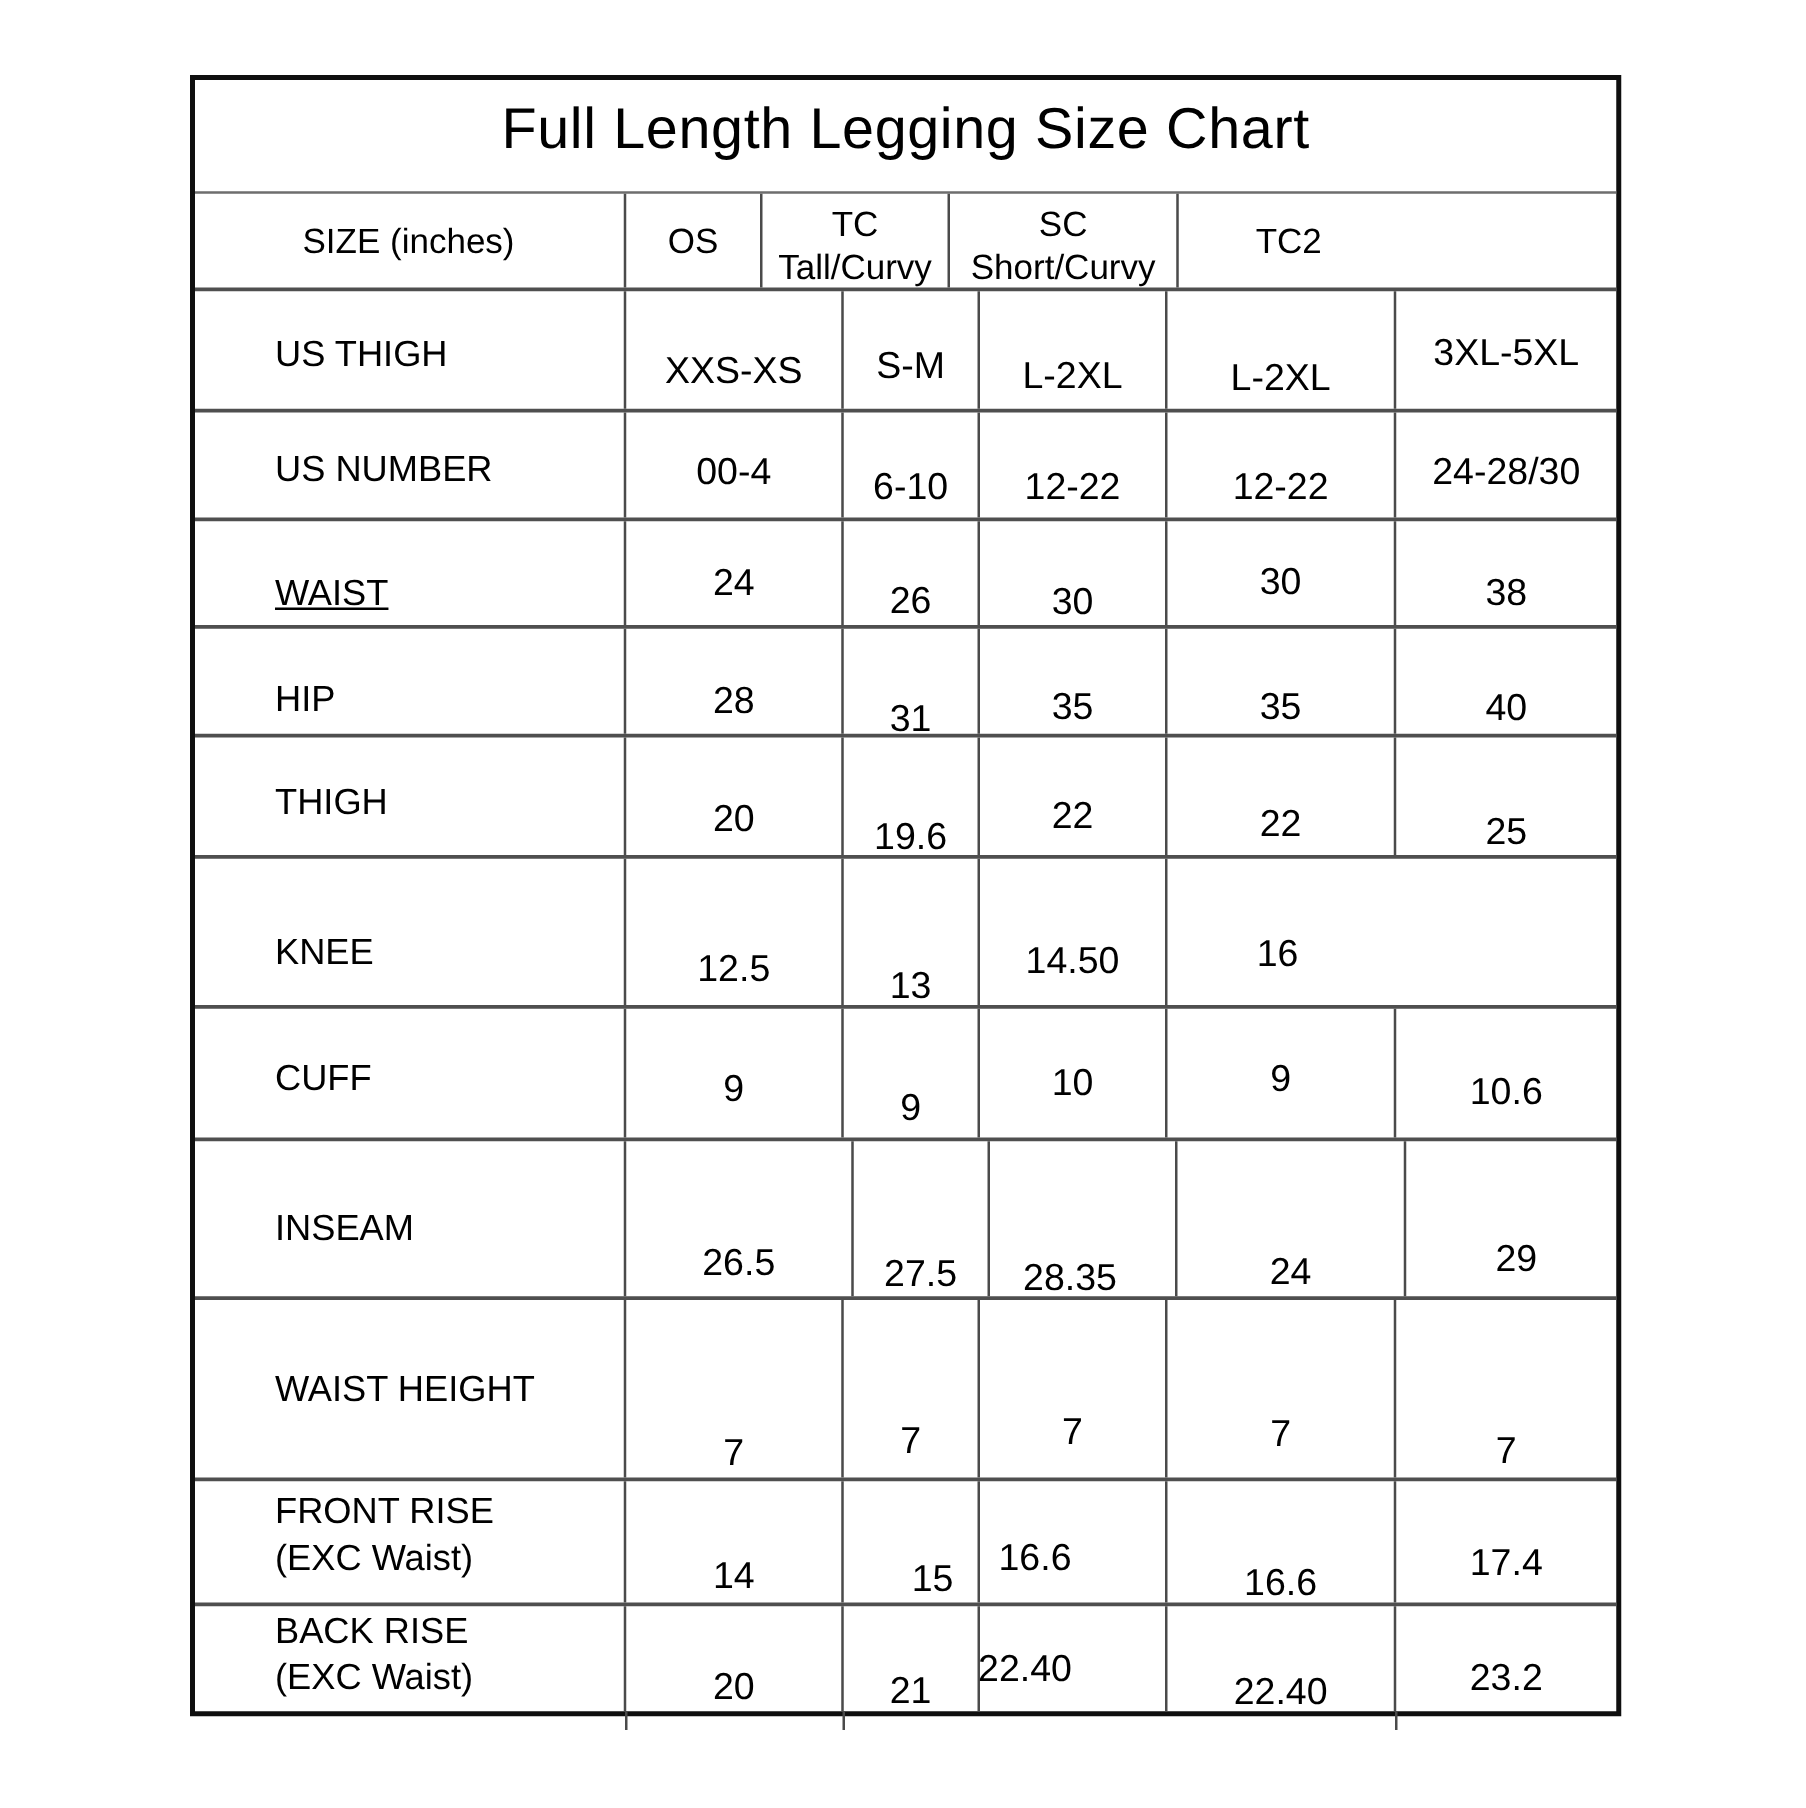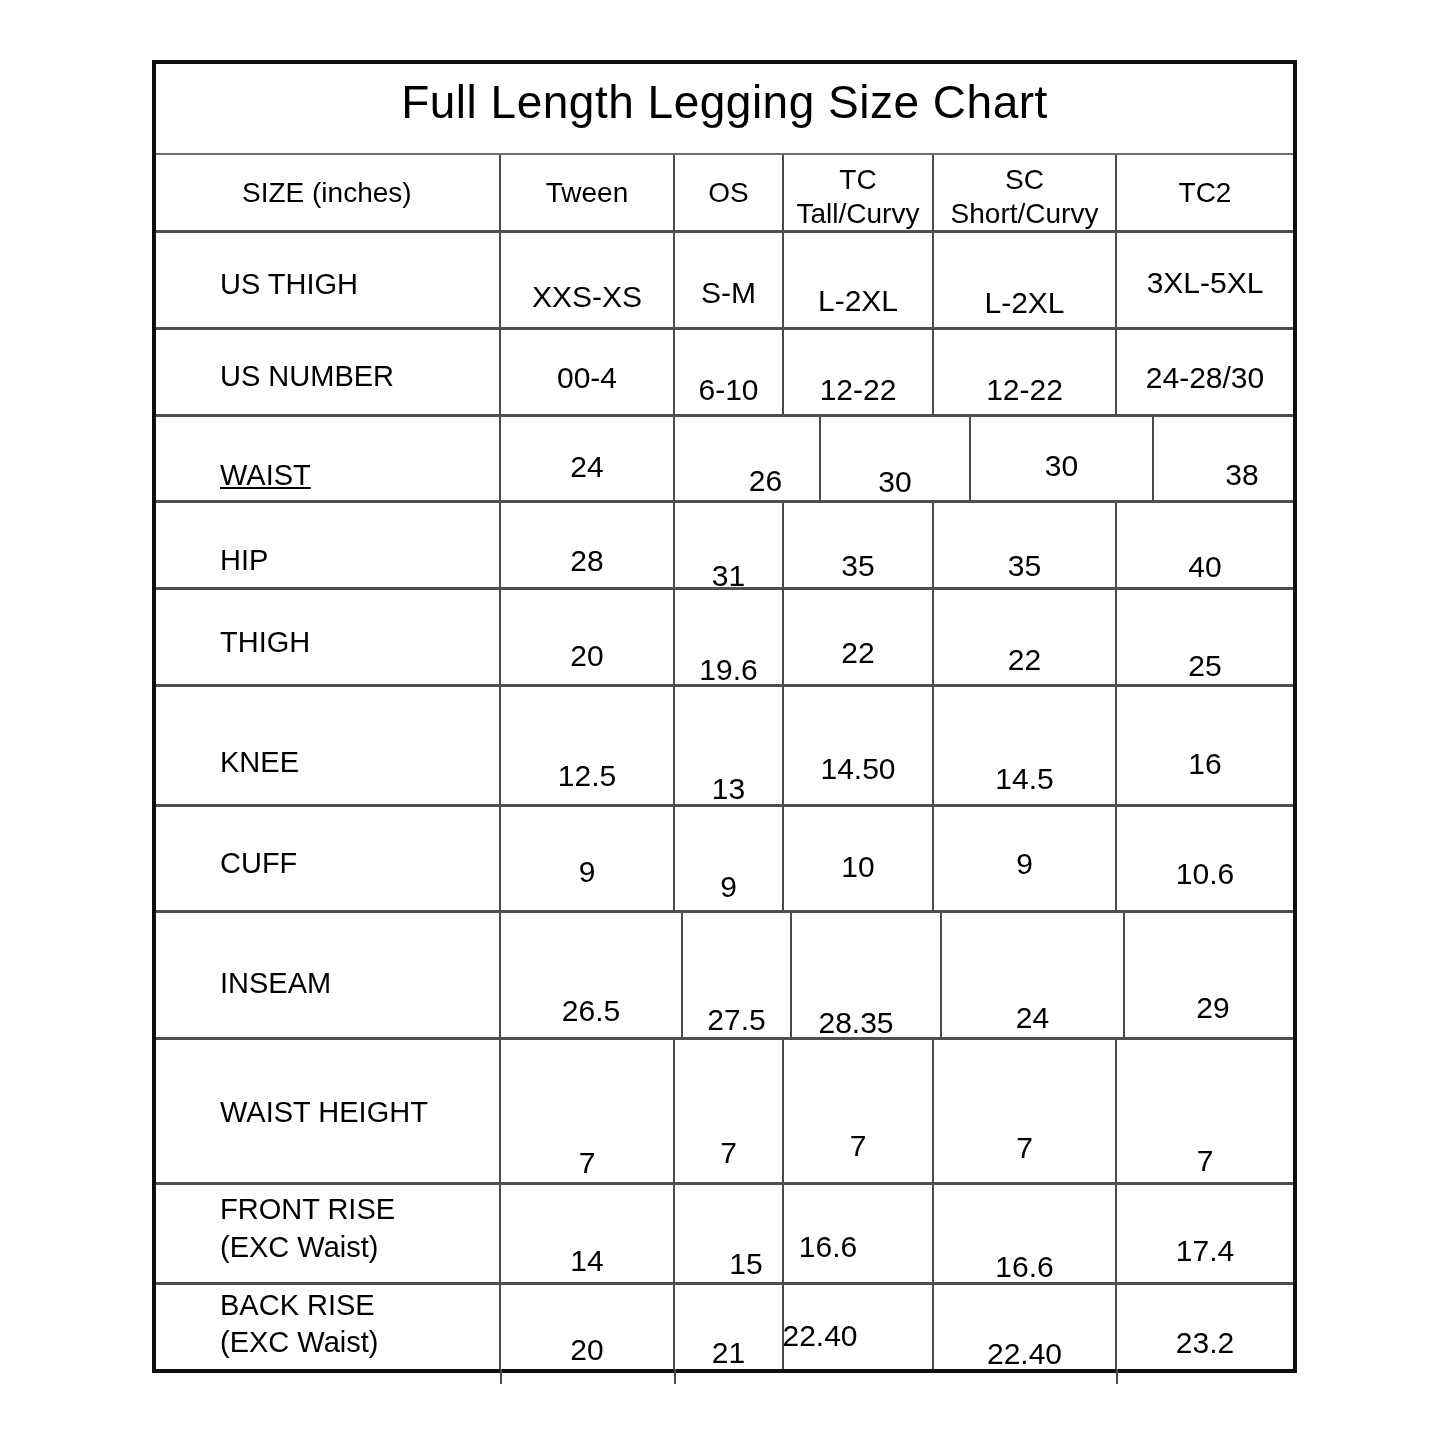--- a/index.html
+++ b/index.html
@@ -95,25 +95,20 @@
 <div class="page">
   <div class="chart">
     <div class="title-row">
       <div class="title-text">Full Length Legging Size Chart</div>
     </div>
     <div id="grid">
         <div class="trow hdr" style="height: 75px;">
           <div class="cell labelcell" style="width: 345px; flex: 0 0 auto;">
             <span class="vwrap" style="padding-left: 22px;">SIZE (inches)</span>
           </div>
-          <div class="cell" style="width: 174px; flex: 0 0 auto;">
-            <div class="stack" style="transform: translateY(0px);">
-              <span>Tween</span>
-            </div>
-          </div>
           <div class="cell" style="width: 109px; flex: 0 0 auto;">
             <div class="stack" style="transform: translateY(0px);">
               <span>OS</span>
             </div>
           </div>
           <div class="cell" style="width: 150px; flex: 0 0 auto;">
             <div class="stack" style="transform: translateY(4px);">
               <span>TC</span>
               <span>Tall/Curvy</span>
             </div>
@@ -176,21 +171,21 @@
         </div>
         <div class="trow" style="height: 83px;">
           <div class="cell labelcell" style="width: 345px; flex: 0 0 auto; text-decoration: underline;">
             <div class="stack" style="transform: translateY(17px);">
               <span>WAIST</span>
             </div>
           </div>
           <div class="cell" style="width: 174px; flex: 0 0 auto;">
             <span class="vwrap" style="transform: translate(0px, 8px);">24</span>
           </div>
-          <div class="cell" style="width: 109px; flex: 0 0 auto; margin-left: 37px;">
+          <div class="cell" style="width: 109px; flex: 0 0 auto;">
             <span class="vwrap" style="transform: translate(0px, 22px);">26</span>
           </div>
           <div class="cell" style="width: 150px; flex: 0 0 auto;">
             <span class="vwrap" style="transform: translate(0px, 23px);">30</span>
           </div>
           <div class="cell" style="width: 183px; flex: 0 0 auto;">
             <span class="vwrap" style="transform: translate(0px, 7px);">30</span>
           </div>
           <div class="cell collast" style="width: 176px; flex: 0 0 auto;">
             <span class="vwrap" style="transform: translate(0px, 16px);">38</span>
@@ -247,23 +242,20 @@
             </div>
           </div>
           <div class="cell" style="width: 174px; flex: 0 0 auto;">
             <span class="vwrap" style="transform: translate(0px, 30px);">12.5</span>
           </div>
           <div class="cell" style="width: 109px; flex: 0 0 auto;">
             <span class="vwrap" style="transform: translate(0px, 43px);">13</span>
           </div>
           <div class="cell" style="width: 150px; flex: 0 0 auto;">
             <span class="vwrap" style="transform: translate(0px, 23px);">14.50</span>
-          </div>
-          <div class="cell" style="width: 183px; flex: 0 0 auto;">
-            <span class="vwrap" style="transform: translate(0px, 33px);">14.5</span>
           </div>
           <div class="cell collast" style="width: 176px; flex: 0 0 auto;">
             <span class="vwrap" style="transform: translate(0px, 18px);">16</span>
           </div>
         </div>
         <div class="trow" style="height: 103px;">
           <div class="cell labelcell" style="width: 345px; flex: 0 0 auto;">
             <div class="stack" style="transform: translateY(5px);">
               <span>CUFF</span>
             </div>

